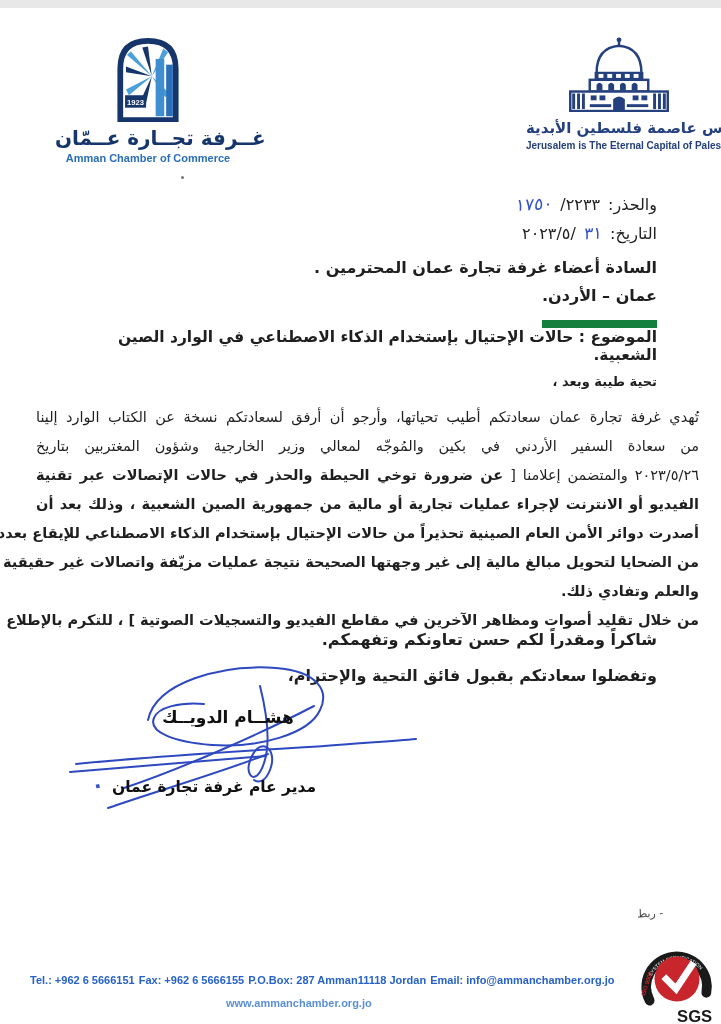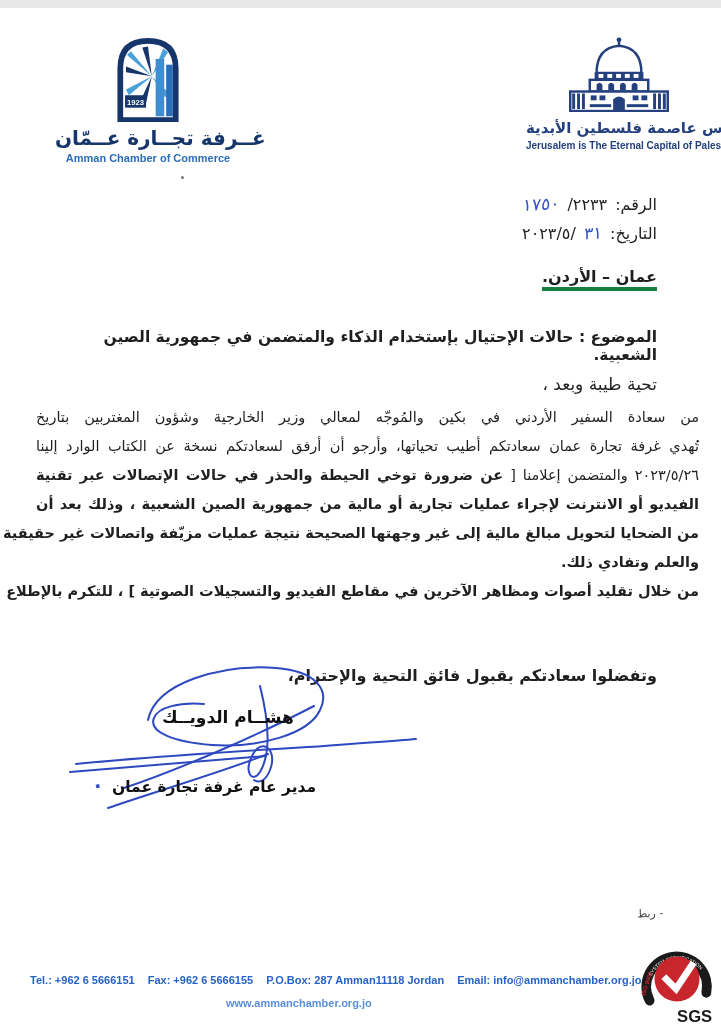--- a/index.html
+++ b/index.html
@@ -18,39 +18,39 @@
   .jer-en { font-size:10px; font-weight:bold; color:#24407e; font-family:"Liberation Sans",sans-serif; margin-top:3px; white-space:nowrap; }
   
   .ref-block { position:absolute; top:186px; right:64px; }
   .ref-line { display:flex; direction:ltr; justify-content:flex-end; align-items:baseline; gap:8px; height:29px; font-size:16px; }
   .ref-label { direction:rtl; unicode-bidi:isolate; }
   .num { direction:ltr; unicode-bidi:bidi-override; letter-spacing:1px; }
   .hand { color:#3552c6; font-size:17px; display:inline-block; transform:skewX(-8deg) rotate(-3deg); direction:ltr; unicode-bidi:bidi-override; }
   
   .rtl { direction:rtl; }
   .recipient { position:absolute; top:250px; right:64px; text-align:right; font-weight:bold; font-size:16px; }
-  .recipient .l2 { display:inline-block; margin-top:9px; border-bottom:4px solid #15803d; padding-bottom:1px; }
+  .recipient .l2 { display:inline-block; margin-top:9px; border-bottom:8px solid #15803d; padding-bottom:15px; }
   .subject { position:absolute; top:320px; right:64px; left:80px; text-align:right; font-weight:bold; font-size:15.5px; }
-  .greeting { position:absolute; top:366px; right:64px; font-weight:normal; font-size:17px; }
+  .greeting { position:absolute; top:366px; right:64px; font-weight:bold; font-size:13px; }
   .body-par { position:absolute; top:395px; left:36px; right:22px; }
   .body-line { direction:rtl; font-size:14.5px; line-height:29px; text-align:justify; text-align-last:justify; white-space:nowrap; }
   .body-line.last { text-align-last:right; }
   .body-line .b { font-weight:bold; }
   .body-line .r { font-weight:normal; }
   .thanks { position:absolute; top:622px; right:64px; font-weight:bold; font-size:16px; }
   .salutation { position:absolute; top:658px; right:64px; font-weight:bold; font-size:16px; }
   
   .sig-svg { position:absolute; left:62px; top:652px; }
   .sig-name { position:absolute; left:162px; top:699px; font-size:17px; font-weight:bold; color:#111;text-align:right; }
   .sig-title { position:absolute; left:112px; top:770px; font-size:15.5px; font-weight:bold; color:#111; }
   .sig-mark { position:absolute; left:94px; top:766px; color:#3552c6; font-size:20px; font-weight:bold; transform:rotate(-12deg); }
   
   .side-note { position:absolute; left:637px; top:899px; font-size:11px; color:#444; direction:rtl; transform:rotate(-2deg); }
   .artifact-dot { position:absolute; left:181px; top:168px; width:3px; height:3px; border-radius:50%; background:#777; }
-  .footer-line { position:absolute; left:30px; top:966px; display:flex; gap:13px; font-family:"Liberation Sans",sans-serif; font-size:11px; font-weight:bold; color:#2762c8; white-space:nowrap; }
+  .footer-line { position:absolute; left:30px; top:966px; display:flex; gap:4px; font-family:"Liberation Sans",sans-serif; font-size:11px; font-weight:bold; color:#2762c8; white-space:nowrap; }
   .website { position:absolute; left:226px; top:989px; width:140px; text-align:center; font-family:"Liberation Sans",sans-serif; font-size:11px; font-weight:bold; color:#5a8fd8; }
   .sgs { position:absolute; left:633px; top:924px; }
 </style>
 </head>
 <body>
 
 <div class="page">
 
   <div class="acc-logo">
     <svg class="icon" width="72" height="86" viewBox="0 0 72 90">
@@ -115,47 +115,50 @@
     <div class="jer-ar">القدس عاصمة فلسطين الأبدية</div>
     <div class="jer-en">Jerusalem is The Eternal Capital of Palestine</div>
   </div>
 
   <div class="artifact-dot"></div>
 
   <div class="ref-block">
     <div class="ref-line">
       <span class="hand">١٧٥٠</span>
       <span class="num">/٢٢٣٣</span>
-      <span class="ref-label">الرقم:</span>
+      <span class="ref-label">والحذر:</span>
     </div>
     <div class="ref-line">
       <span class="num">٢٠٢٣/٥/</span>
       <span class="hand">٣١</span>
       <span class="ref-label">التاريخ:</span>
     </div>
   </div>
 
   <div class="recipient rtl">
+    <div>السادة أعضاء غرفة تجارة عمان المحترمين .</div>
     <span class="l2">عمان – الأردن.</span>
   </div>
 
-  <div class="subject rtl">الموضوع : حالات الإحتيال بإستخدام الذكاء والمتضمن في جمهورية الصين الشعبية.</div>
+  <div class="subject rtl">الموضوع : حالات الإحتيال بإستخدام الذكاء الاصطناعي في الوارد الصين الشعبية.</div>
 
   <div class="greeting rtl">تحية طيبة وبعد ،</div>
 
   <div class="body-par">
+      <div class="body-line" dir="rtl"><span class="r">تُهدي غرفة تجارة عمان سعادتكم أطيب تحياتها، وأرجو أن أرفق لسعادتكم نسخة عن الكتاب الوارد إلينا</span></div>
       <div class="body-line" dir="rtl"><span class="r">من سعادة السفير الأردني في بكين والمُوجّه لمعالي وزير الخارجية وشؤون المغتربين بتاريخ</span></div>
-      <div class="body-line" dir="rtl"><span class="r">تُهدي غرفة تجارة عمان سعادتكم أطيب تحياتها، وأرجو أن أرفق لسعادتكم نسخة عن الكتاب الوارد إلينا</span></div>
       <div class="body-line" dir="rtl"><span class="r">٢٠٢٣/٥/٢٦ والمتضمن إعلامنا [ </span><span class="b">عن ضرورة توخي الحيطة والحذر في حالات الإتصالات عبر تقنية</span></div>
       <div class="body-line" dir="rtl"><span class="b">الفيديو أو الانترنت لإجراء عمليات تجارية أو مالية من جمهورية الصين الشعبية ، وذلك بعد أن</span></div>
+      <div class="body-line" dir="rtl"><span class="b">أصدرت دوائر الأمن العام الصينية تحذيراً من حالات الإحتيال بإستخدام الذكاء الاصطناعي للإيقاع بعدد</span></div>
       <div class="body-line" dir="rtl"><span class="b">من الضحايا لتحويل مبالغ مالية إلى غير وجهتها الصحيحة نتيجة عمليات مزيّفة واتصالات غير حقيقية</span></div>
       <div class="body-line last" dir="rtl"><span class="b">والعلم وتفادي ذلك.</span></div>
       <div class="body-line" dir="rtl"><span class="b">من خلال تقليد أصوات ومظاهر الآخرين في مقاطع الفيديو والتسجيلات الصوتية ] ، للتكرم بالإطلاع</span></div>
     </div>
 
+  <div class="thanks rtl">شاكراً ومقدراً لكم حسن تعاونكم وتفهمكم.</div>
   <div class="salutation rtl">وتفضلوا سعادتكم بقبول فائق التحية والإحترام،</div>
 
   <svg class="sig-svg" width="370" height="158" viewBox="0 0 370 158">
     <g fill="none" stroke="#2e49c0" stroke-width="2" stroke-linecap="round">
       <path d="M 86,60 C 94,22 160,4 214,8 C 254,11 268,30 258,50 C 247,74 198,88 150,85 C 112,82 86,72 92,58 C 96,47 118,42 142,44"></path>
       <path d="M 198,26 C 206,58 210,92 198,112 C 190,124 182,112 190,96 C 200,76 216,90 208,110 C 204,120 198,124 192,120"></path>
       <path d="M 14,104 C 90,96 230,88 262,86 C 300,83 332,81 354,79"></path>
       <path d="M 8,112 C 60,108 150,100 204,96"></path>
       <path d="M 206,94 C 160,112 92,132 46,148"></path>
       <path d="M 62,128 C 122,108 202,72 252,46"></path>

